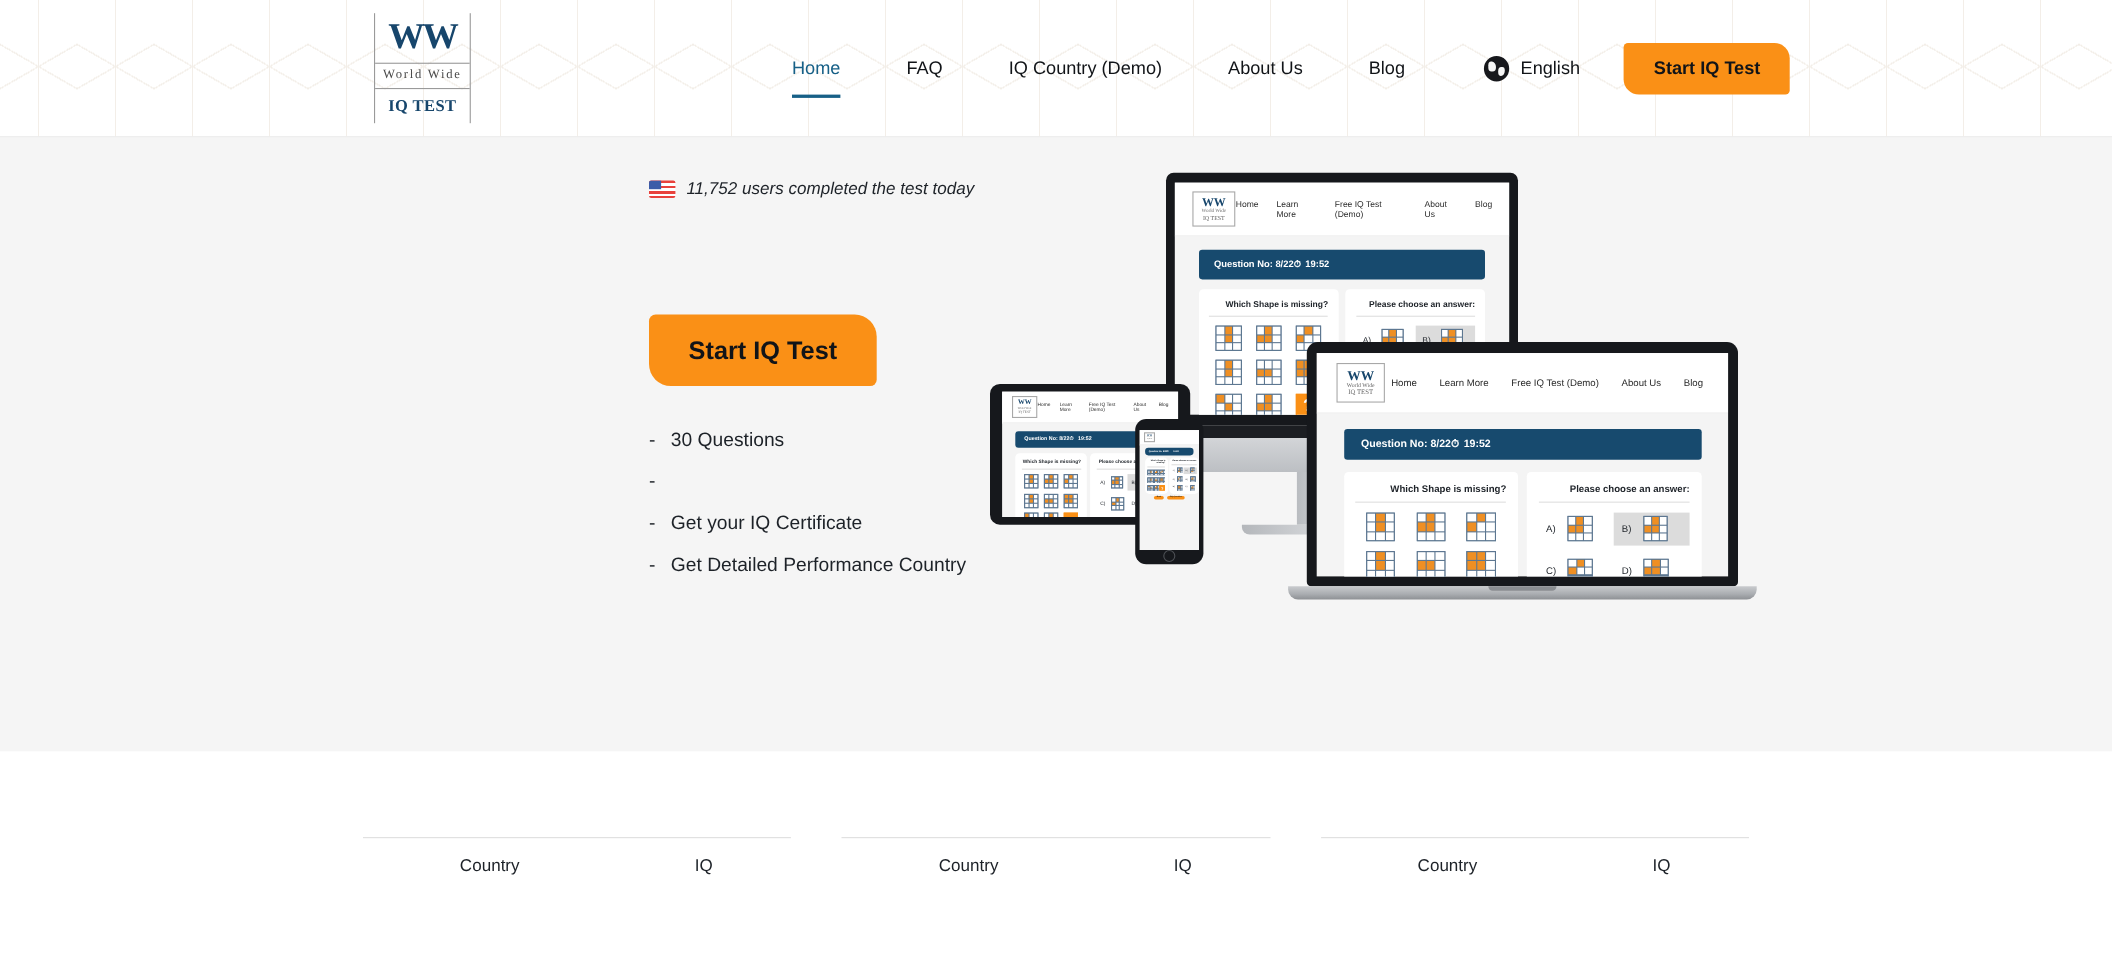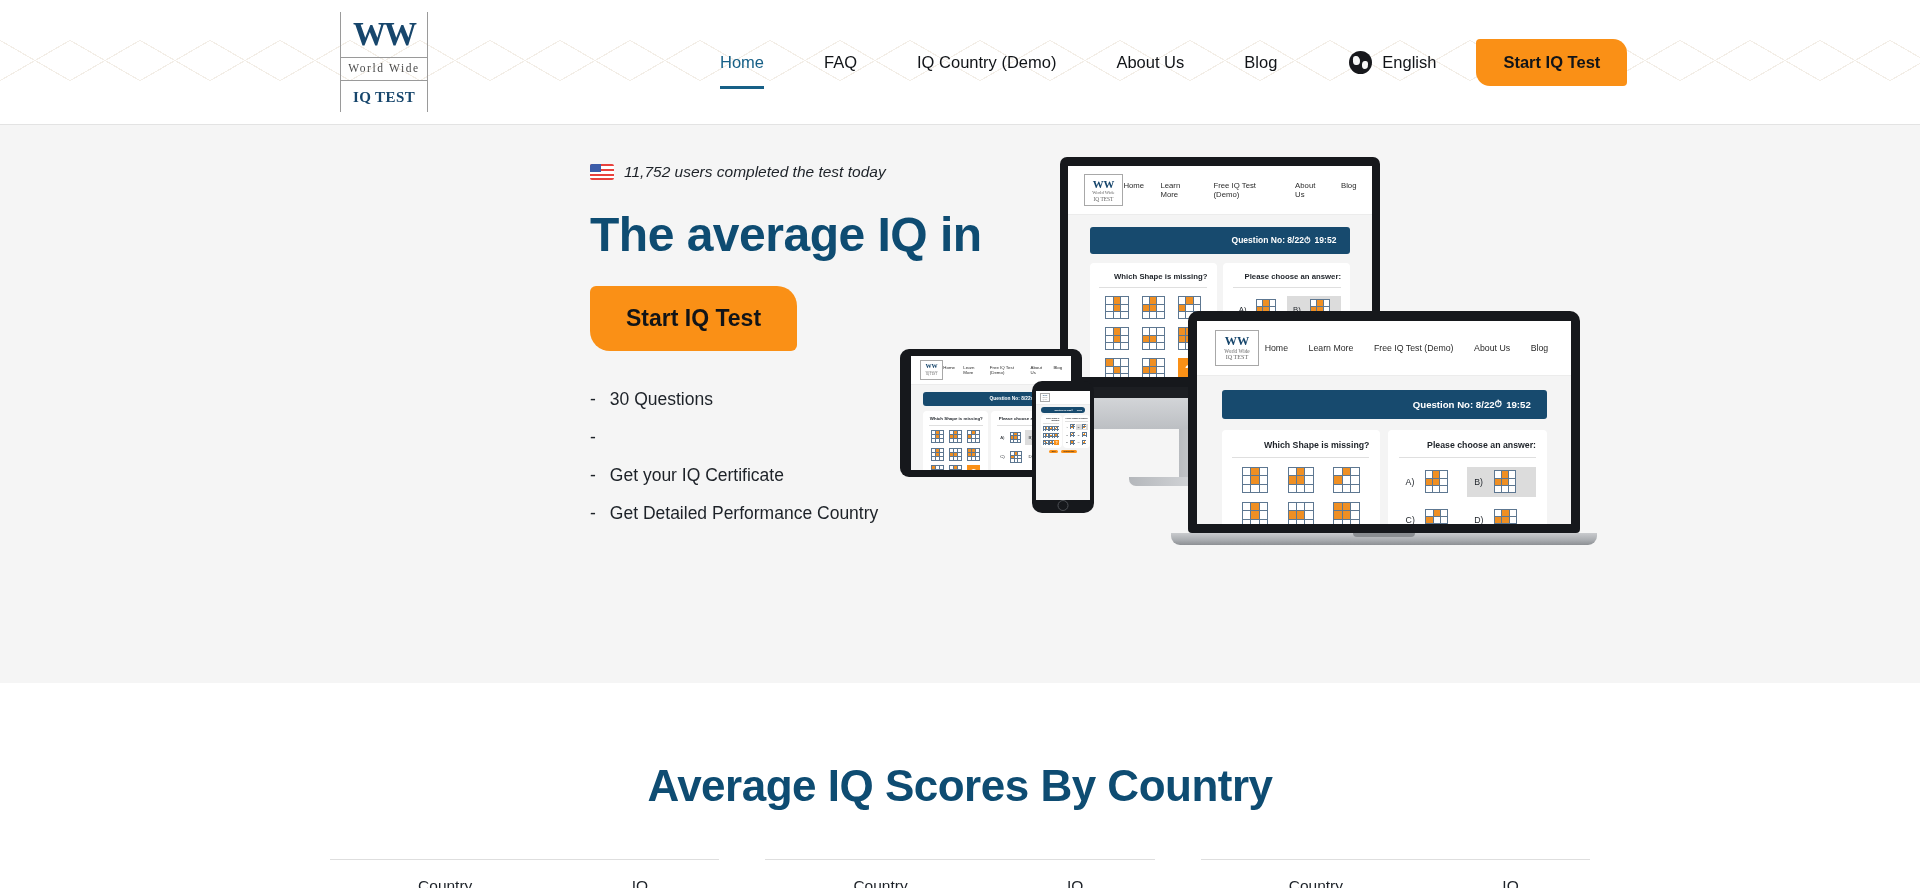--- a/index.html
+++ b/index.html
@@ -371,21 +371,21 @@
     gap: 7%;
     flex: 1;
     justify-content: center;
     color: #2a2a2a;
   }
   .mock-bar {
     background: #174a6e;
     color: #fff;
     display: flex;
     align-items: center;
-    justify-content: flex-end;
+    justify-content: flex-start;
     border-radius: 3px;
     flex: none;
     font-weight: bold;
   }
   .mock-bar .timer { display:flex; align-items:center; gap:4px; }
   .mock-body {
     display: flex;
     gap: 2.5%;
     flex: none;
   }
@@ -513,21 +513,21 @@
 <section class="hero">
   <div class="hero-inner">
 
     <div class="hero-left">
       <div class="hero-badge">
         <span class="flag"></span>
         <span>11,752 users completed the test today</span>
       </div>
 
       <h1 class="hero-title">
-        <span>The average IQ in</span><br>
+        <br>
       </h1>
 
 
       <button class="cta-hero">Start IQ Test</button>
 
       <ul class="hero-list">
         <li>
           <span class="dash">-</span>
           <span>30 Questions</span>
         </li>
@@ -1282,21 +1282,20 @@
             </div>
           </div>
         <span class="phone-home"></span>
       </div>
 
     </div>
   </div>
 </section>
 
 <section class="country-section">
-  <h2 class="country-title">Average IQ Scores By Country</h2>
 
   <div class="tables">
     <div class="tbl">
       <div class="tbl-head">
         <div class="c-country">Country</div>
         <div class="c-iq">IQ</div>
       </div>
     </div>
     <div class="tbl">
       <div class="tbl-head">

